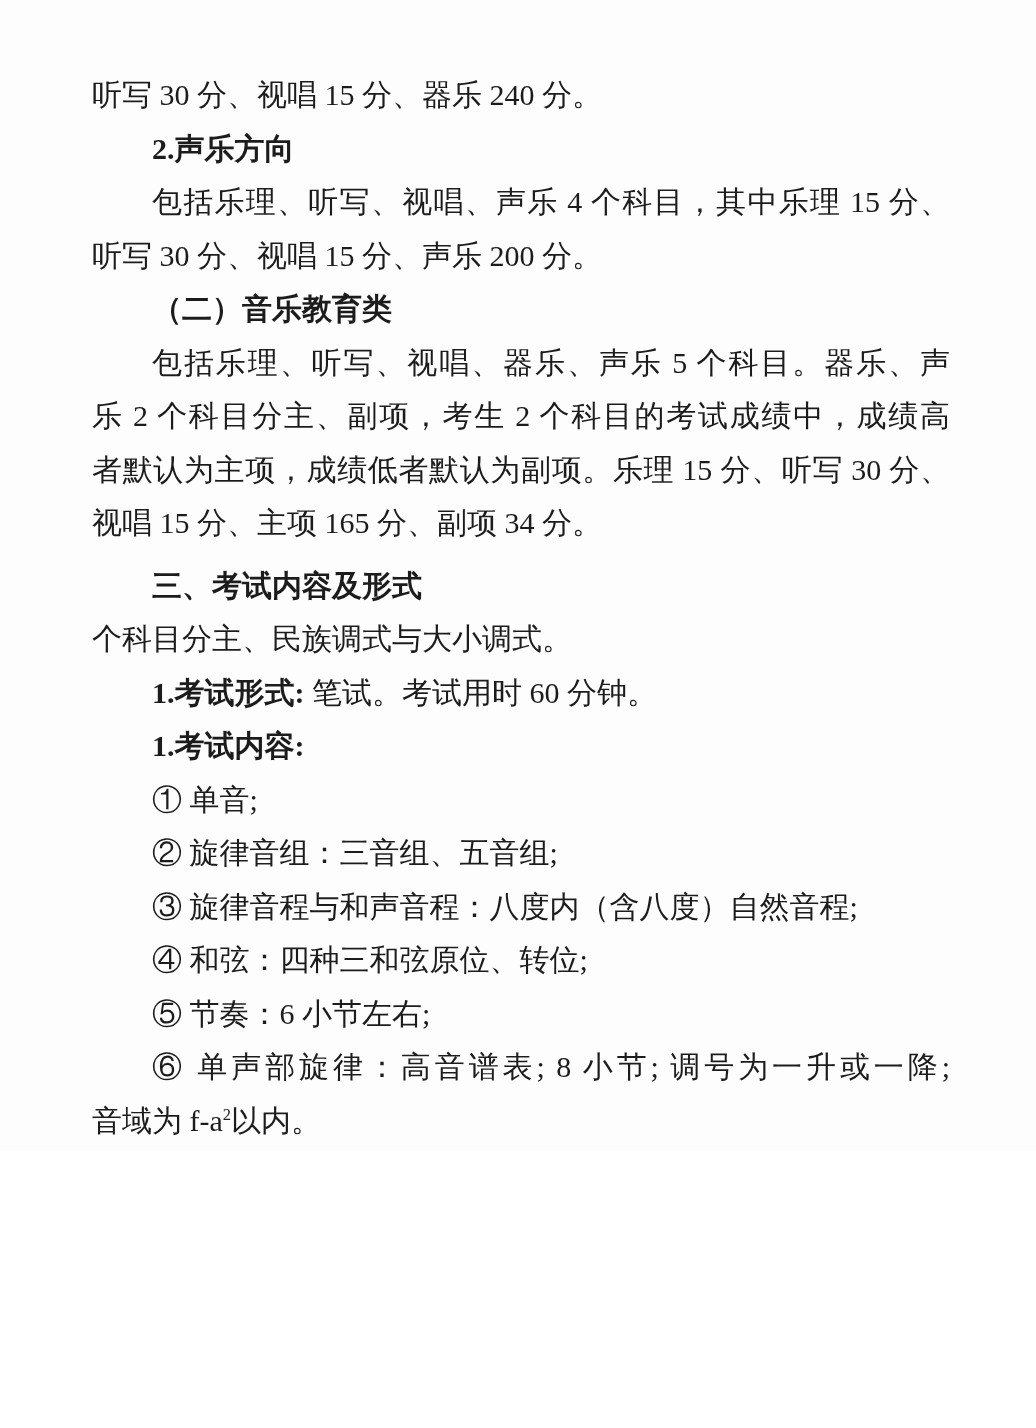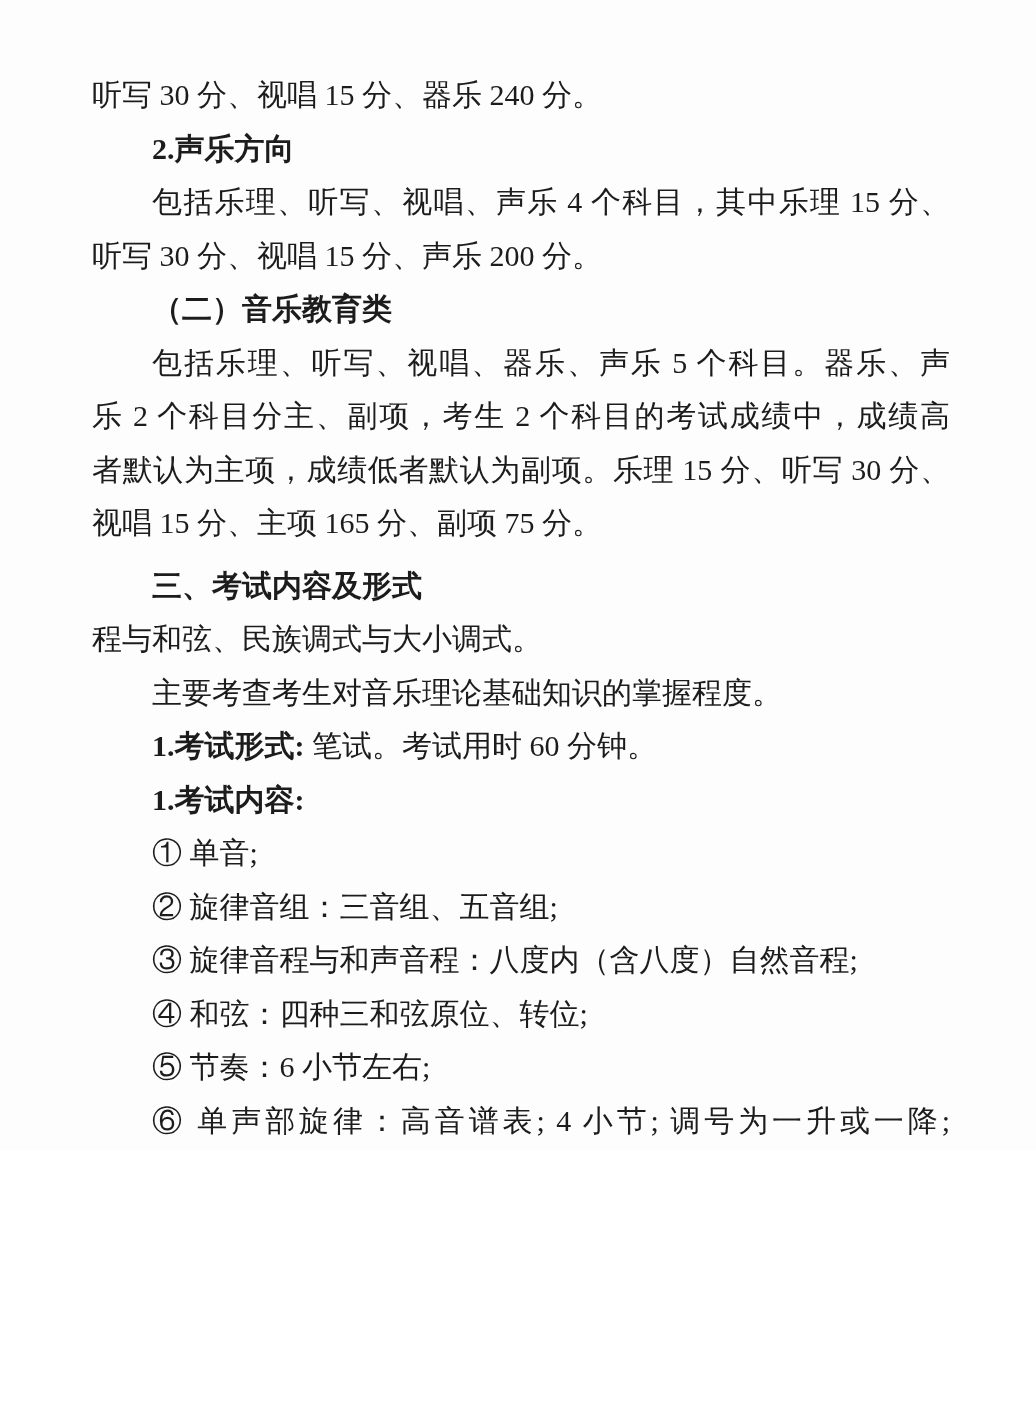--- a/index.html
+++ b/index.html
@@ -55,45 +55,47 @@
   <div class="ln">听写 30 分、视唱 15 分、声乐 200 分。</div>
 
   <div class="ln indent bold">（二）音乐教育类</div>
 
   <div class="ln indent fill">包括乐理、听写、视唱、器乐、声乐 5 个科目。器乐、声</div>
 
   <div class="ln fill">乐 2 个科目分主、副项，考生 2 个科目的考试成绩中，成绩高</div>
 
   <div class="ln fill">者默认为主项，成绩低者默认为副项。乐理 15 分、听写 30 分、</div>
 
-  <div class="ln">视唱 15 分、主项 165 分、副项 75 分。</div>
+  <div class="ln">视唱 15 分、主项 165 分、副项 34 分。</div>
 
   <div class="ln indent bold sp">三、考试内容及形式</div>
 
 
 
-  <div class="ln">程与和弦、民族调式与大小调式。</div>
+  <div class="ln">个科目分主、民族调式与大小调式。</div>
 
-  <div class="ln indent">主要考查考生对音乐理论基础知识的掌握程度。</div>
 
   <div class="ln indent">
     <span class="lead">1.考试形式:</span><span> 笔试。考试用时 60 分钟。</span>
   </div>
 
 
   <div class="ln indent bold">1.考试内容:</div>
 
   <div class="ln indent">① 单音;</div>
 
   <div class="ln indent">② 旋律音组：三音组、五音组;</div>
 
   <div class="ln indent">③ 旋律音程与和声音程：八度内（含八度）自然音程;</div>
 
   <div class="ln indent">④ 和弦：四种三和弦原位、转位;</div>
 
   <div class="ln indent">⑤ 节奏：6 小节左右;</div>
 
-  <div class="ln indent fill">⑥ 单声部旋律：高音谱表; 4 小节; 调号为一升或一降;</div>
+  <div class="ln indent fill">⑥ 单声部旋律：高音谱表; 8 小节; 调号为一升或一降;</div>
 
+  <div class="ln">
+    <span>音域为 f-a</span><sup class="sup">2</sup><span>以内。</span>
+  </div>
 
   <div class="page-number">2</div>
 
 </div>
 
 </body></html>

